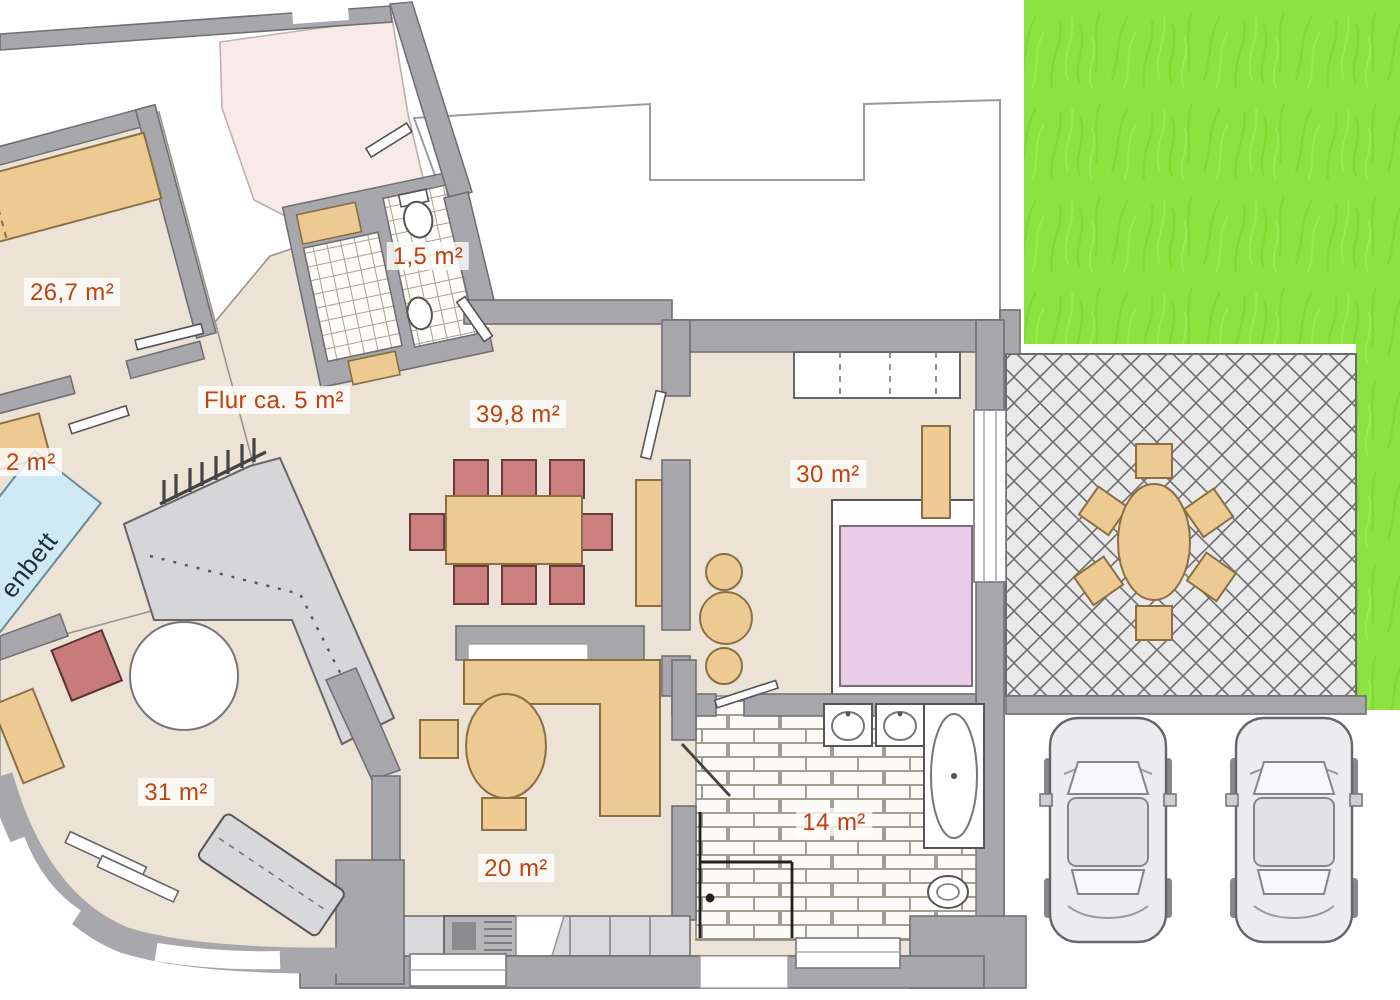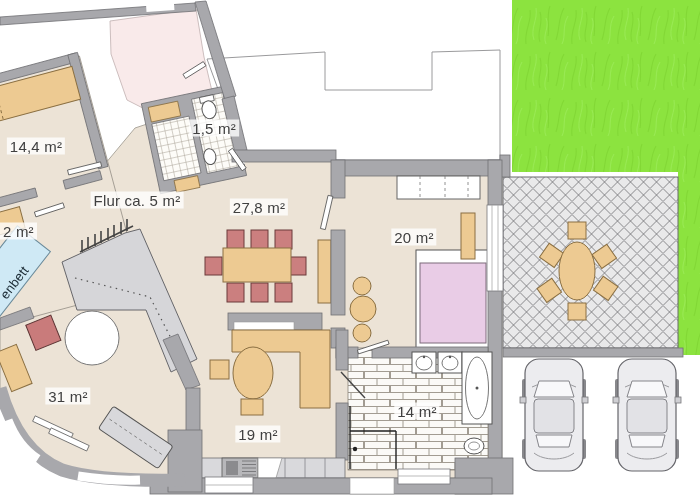--- a/index.html
+++ b/index.html
@@ -1,20 +1,20 @@
 <!DOCTYPE html>
 <html><head>
 <meta charset="utf-8">
 <style>
   html,body{margin:0;padding:0;background:#fff;}
   .stage{position:relative;width:700px;height:500px;background:#ffffff;overflow:hidden;
          font-family:"Liberation Sans", sans-serif;}
   .stage svg{position:absolute;left:0;top:0;}
-  .lbl{position:absolute;transform:translate(-50%,-50%);font-size:15px;line-height:1;
-       color:#404040;background:rgba(255,255,255,0.78);padding:1px 3px;white-space:nowrap;
+  .lbl{position:absolute;transform:translate(-50%,-50%);font-size:12px;line-height:1;
+       color:#c2410c;background:rgba(255,255,255,0.78);padding:1px 3px;white-space:nowrap;
        letter-spacing:0.2px;}
   .lbl.edge{transform:translate(0,-50%);}
   .lbl.rot{background:none;transform-origin:0 50%;transform:rotate(-52deg);font-size:13px;color:#20303a;}
 </style>
 </head>
 <body>
 
 <div class="stage">
 <svg width="700" height="500" viewBox="0 0 700 500">
   <defs>
@@ -239,23 +239,23 @@
   <rect x="32" y="424" width="42" height="6" transform="rotate(25 52 427)" fill="#ffffff" stroke="#666" stroke-width="0.8"></rect>
   <rect x="48" y="436" width="42" height="6" transform="rotate(25 68 439)" fill="#ffffff" stroke="#666" stroke-width="0.8"></rect>
   <polygon points="0,318 30,307 34,318 0,330" fill="#a8a8ac" stroke="#707074" stroke-width="0.8"></polygon>
 
   <rect x="35" y="212" width="30" height="5" transform="rotate(-18 35 214)" fill="#ffffff" stroke="#555" stroke-width="0.8"></rect>
   <rect x="68" y="170" width="34" height="5" transform="rotate(-14 68 172)" fill="#ffffff" stroke="#555" stroke-width="0.8"></rect>
   <rect x="184" y="74" width="24" height="5" transform="rotate(-32 184 76)" fill="#ffffff" stroke="#555" stroke-width="0.8"></rect>
   <rect x="228" y="150" width="5" height="24" transform="rotate(-35 230 150)" fill="#ffffff" stroke="#555" stroke-width="0.8"></rect>
 </svg>
 
-<div class="lbl" style="left:36px;top:146px">14,4 m²</div>
+<div class="lbl" style="left:36px;top:146px">26,7 m²</div>
 <div class="lbl" style="left:214px;top:128px">1,5 m²</div>
 <div class="lbl" style="left:137px;top:200px">Flur ca. 5 m²</div>
-<div class="lbl" style="left:259px;top:207px">27,8 m²</div>
-<div class="lbl" style="left:414px;top:237px">20 m²</div>
-<div class="lbl" style="left:68px;top:396px">31 m²</div>
-<div class="lbl" style="left:258px;top:434px">19 m²</div>
+<div class="lbl" style="left:259px;top:207px">39,8 m²</div>
+<div class="lbl" style="left:414px;top:237px">30 m²</div>
+<div class="lbl" style="left:88px;top:396px">31 m²</div>
+<div class="lbl" style="left:258px;top:434px">20 m²</div>
 <div class="lbl" style="left:417px;top:411px">14 m²</div>
 <div class="lbl edge" style="left:0px;top:231px">2 m²</div>
 <div class="lbl rot" style="left:1px;top:292px">enbett</div>
 </div>
 
 </body></html>

